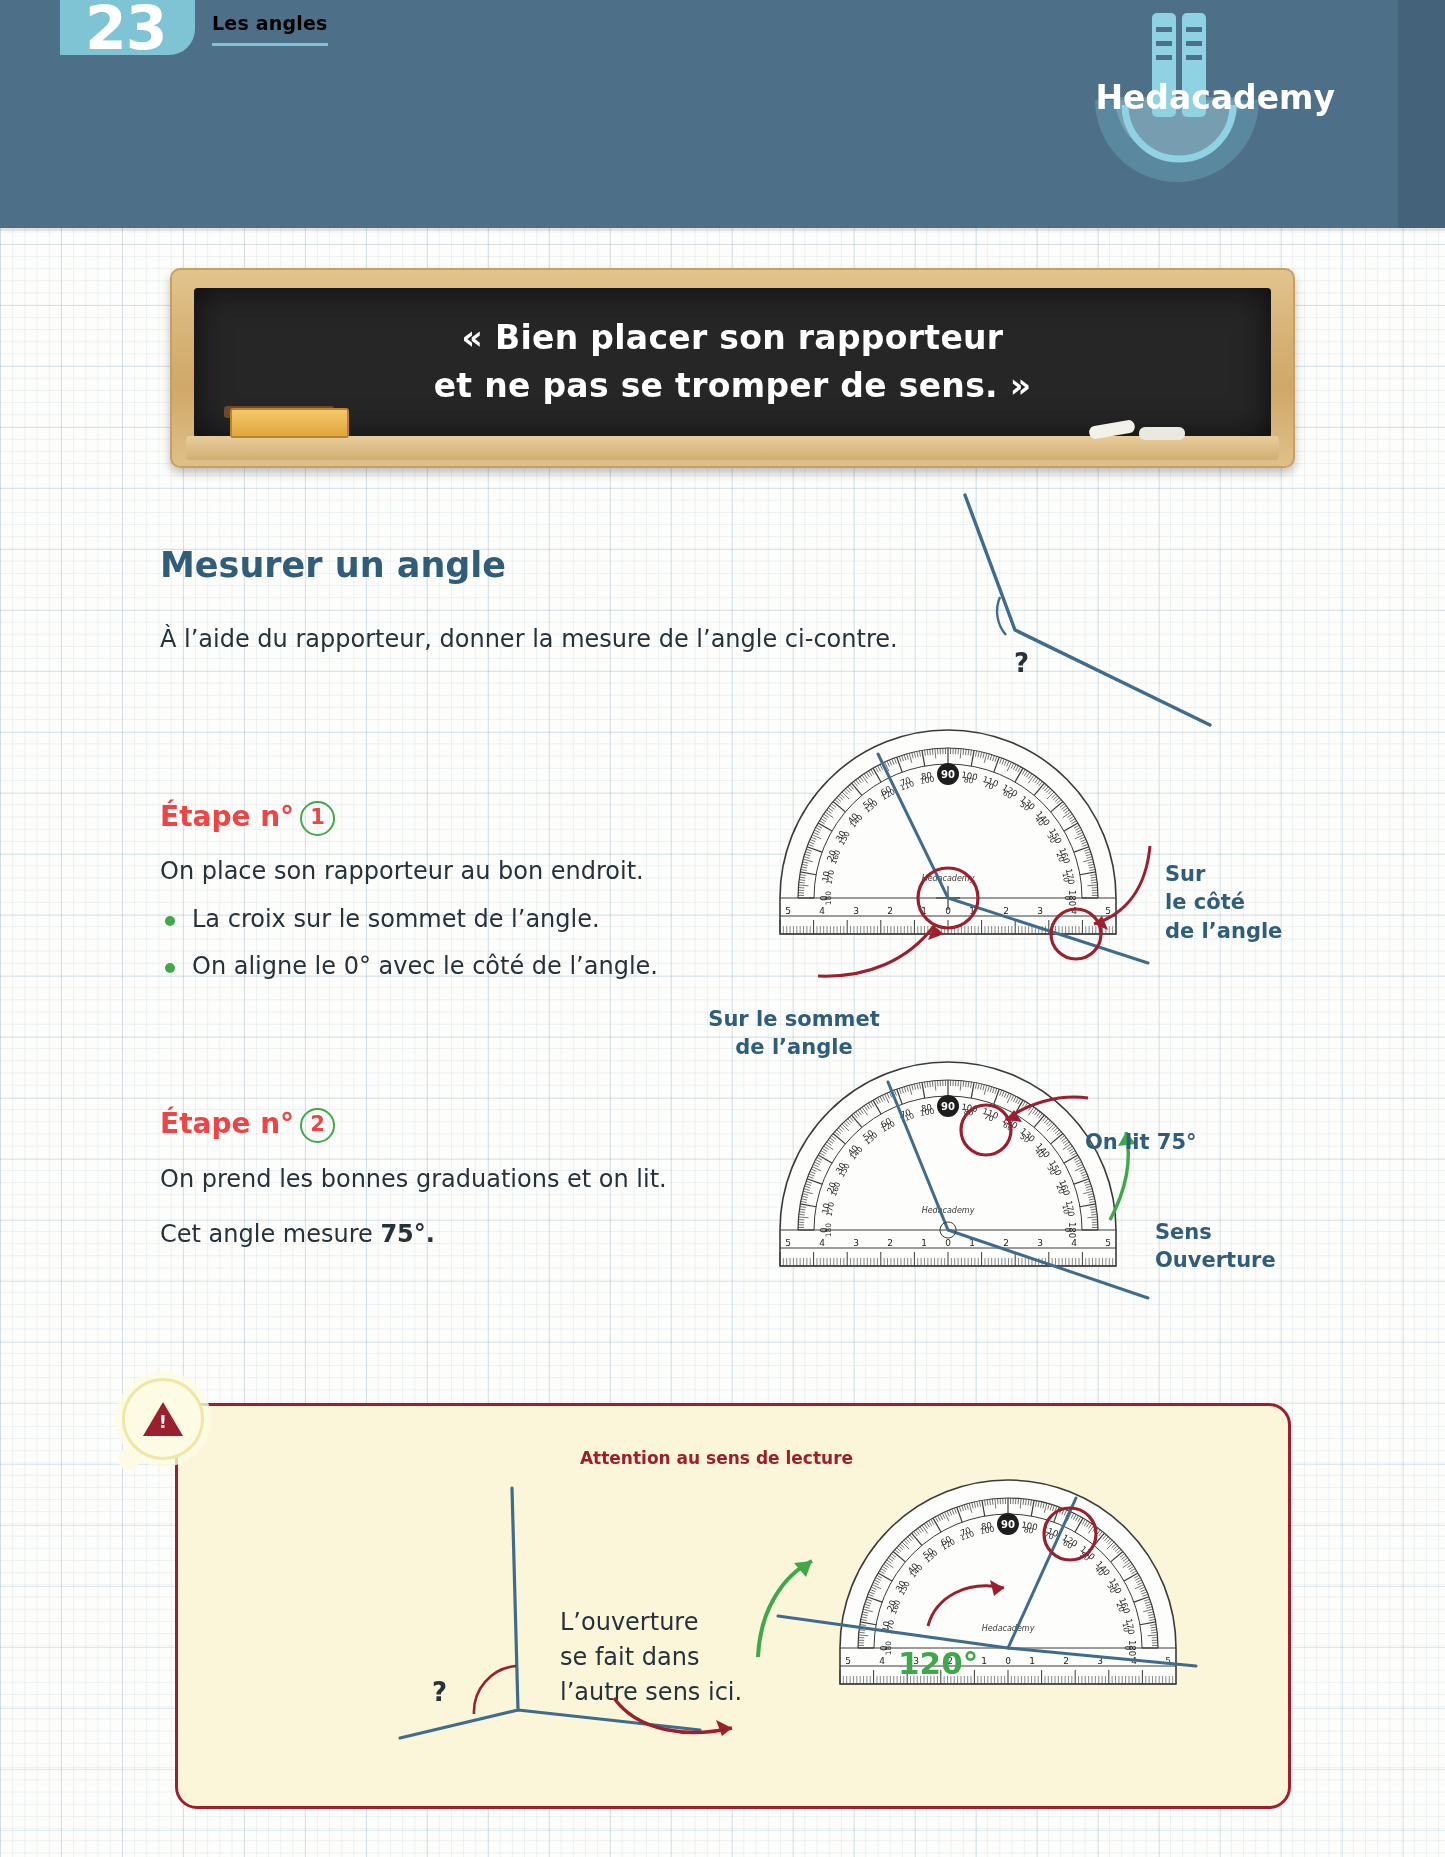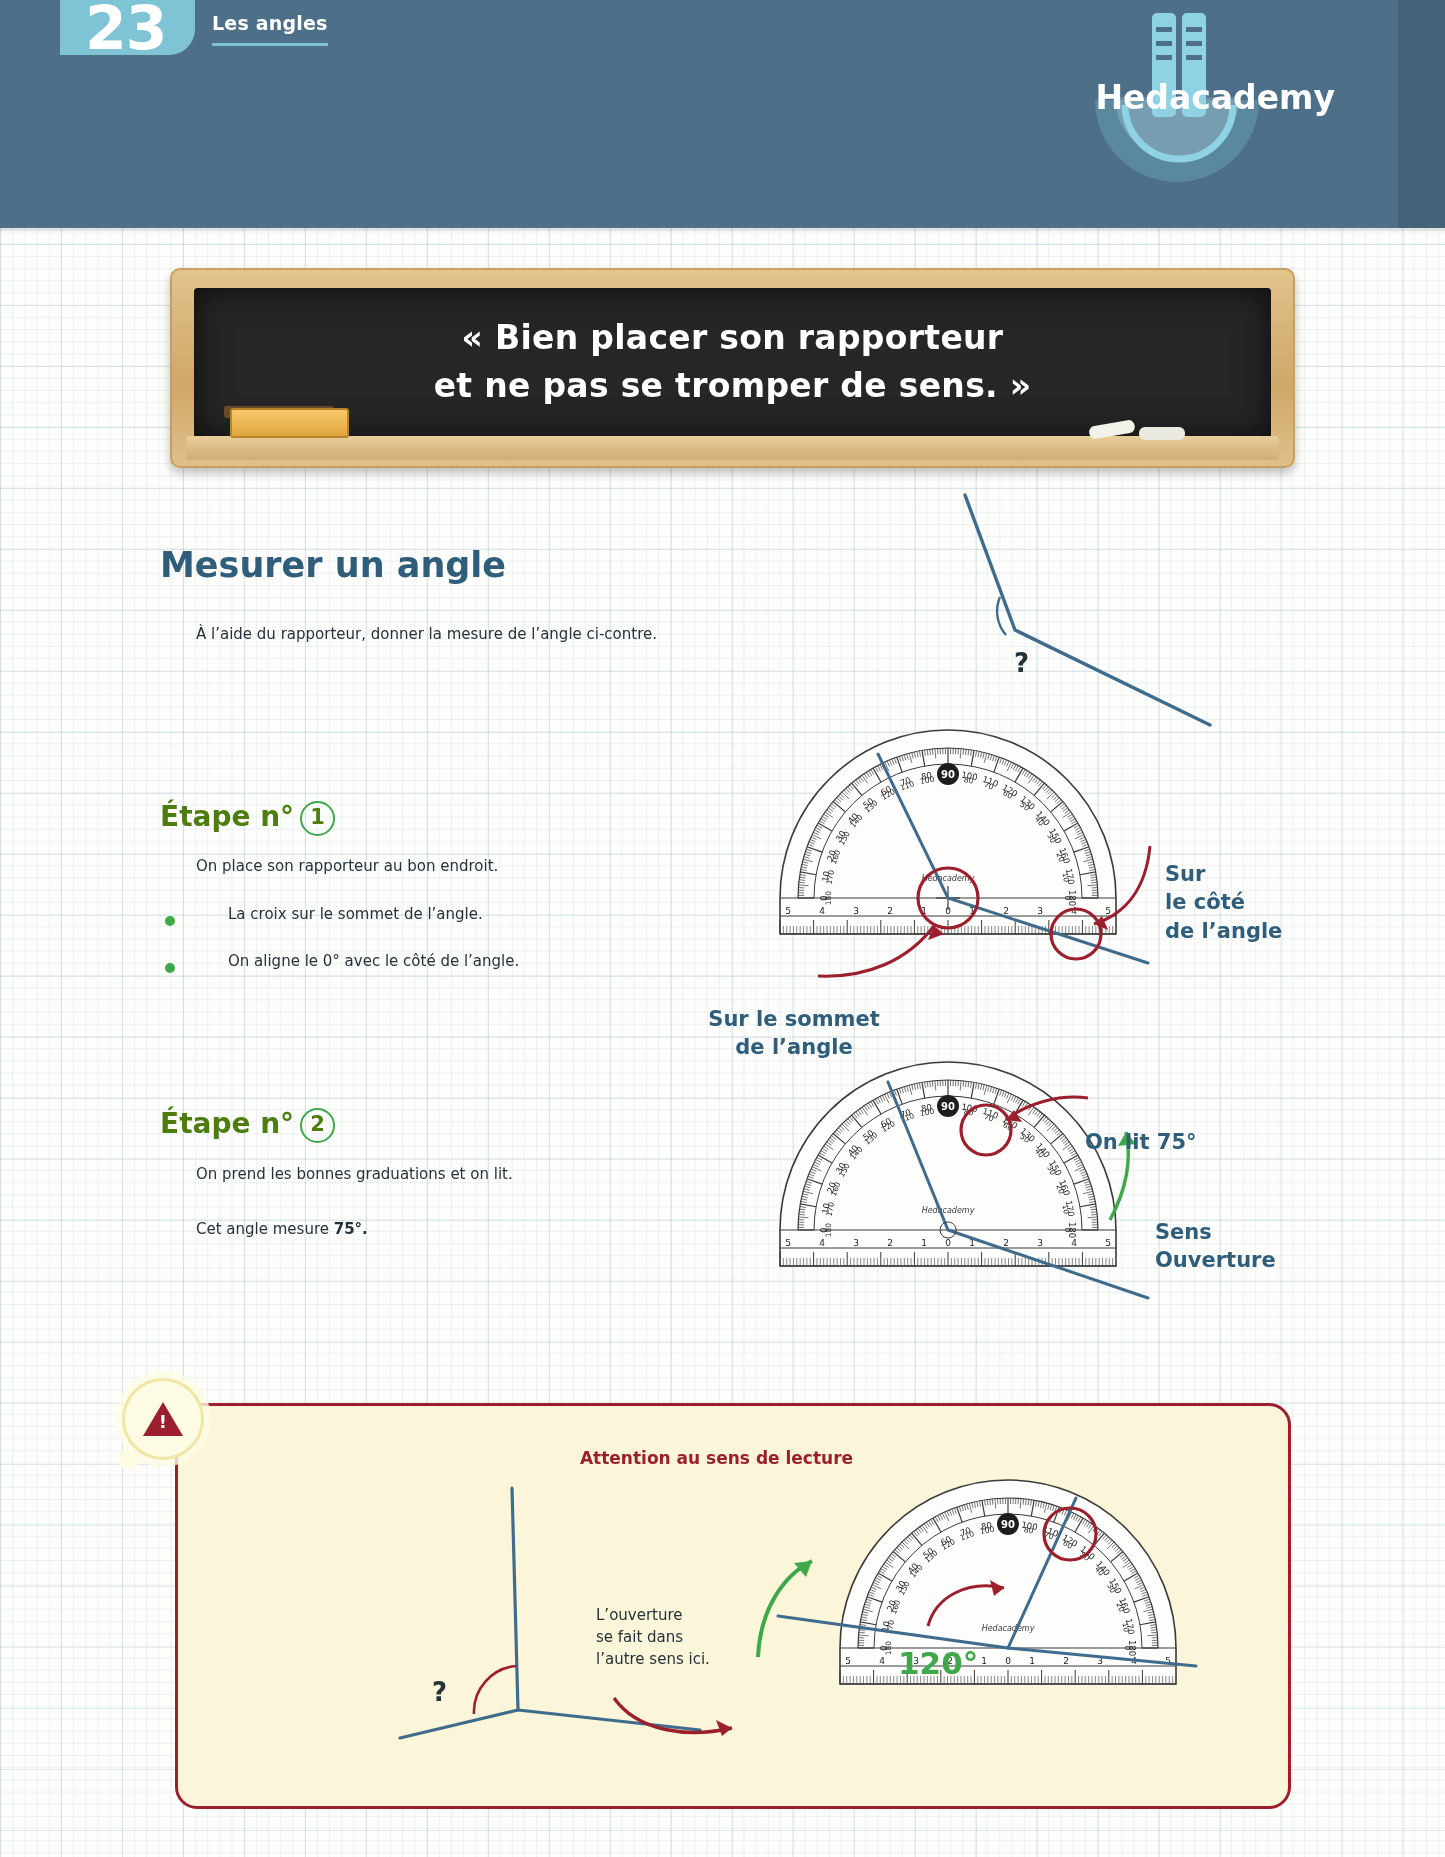--- a/index.html
+++ b/index.html
@@ -29,21 +29,21 @@
   .hdr-shade{position:absolute;right:0;top:0;width:47px;height:228px;background:#44627a;}
   .chapter-tab{
     position:absolute;left:60px;top:0;width:135px;height:55px;
     background:#7ec4d4;border-bottom-right-radius:26px;border-bottom-left-radius:0;
   }
   .chapter-num{
     position:absolute;left:85px;top:0px;color:#ffffff;font-size:60px;font-weight:bold;
     letter-spacing:-1px;line-height:56px;font-family:"DejaVu Sans", sans-serif;
   }
   .chapter-theme{
-    position:absolute;left:212px;top:12px;color:#ffffff;font-size:19px;font-weight:bold;
+    position:absolute;left:212px;top:12px;color:#000000;font-size:19px;font-weight:bold;
     padding-bottom:9px;border-bottom:3px solid #7ec4d4;letter-spacing:.2px;
   }
   .main-title{
     position:absolute;left:95px;top:96px;color:#ffffff;font-size:45px;font-weight:bold;
     letter-spacing:-.5px;
   }
   .brand{
     position:absolute;right:110px;top:78px;color:#ffffff;font-size:33px;font-weight:bold;
   }
   .brand-logo{position:absolute;right:160px;top:5px;width:215px;height:200px;}
@@ -76,22 +76,22 @@
   .book2{
     position:absolute;left:54px;bottom:50px;width:110px;height:12px;border-radius:3px;
     background:#6b4a2a;
   }
   .chalk1{position:absolute;right:160px;bottom:32px;width:46px;height:13px;border-radius:6px;background:#f2f2ea;transform:rotate(-10deg);}
   .chalk2{position:absolute;right:110px;bottom:28px;width:46px;height:13px;border-radius:6px;background:#e9e9e0;}
   
   .sec-title{
     position:absolute;color:#2f5d7a;font-size:35px;font-weight:bold;
   }
-  .body-text{position:absolute;color:#26323a;font-size:15px;margin-left:36px;}
-  .step-title{position:absolute;color:#4d7c0f;font-size:28px;font-weight:bold;}
+  .body-text{position:absolute;color:#26323a;font-size:24px;}
+  .step-title{position:absolute;color:#ef4444;font-size:28px;font-weight:bold;}
   .step-circle{
     display:inline-block;width:31px;height:31px;border:2.5px solid #3fa84a;border-radius:50%;
     line-height:29px;text-align:center;font-size:21px;vertical-align:2px;margin-left:6px;
   }
   .bullet-dot{
     position:absolute;width:10px;height:10px;border-radius:50%;background:#3fa84a;
   }
   .lbl{position:absolute;color:#2f5d7a;font-size:21px;font-weight:bold;line-height:1.35;}
   
   .warn-box{

